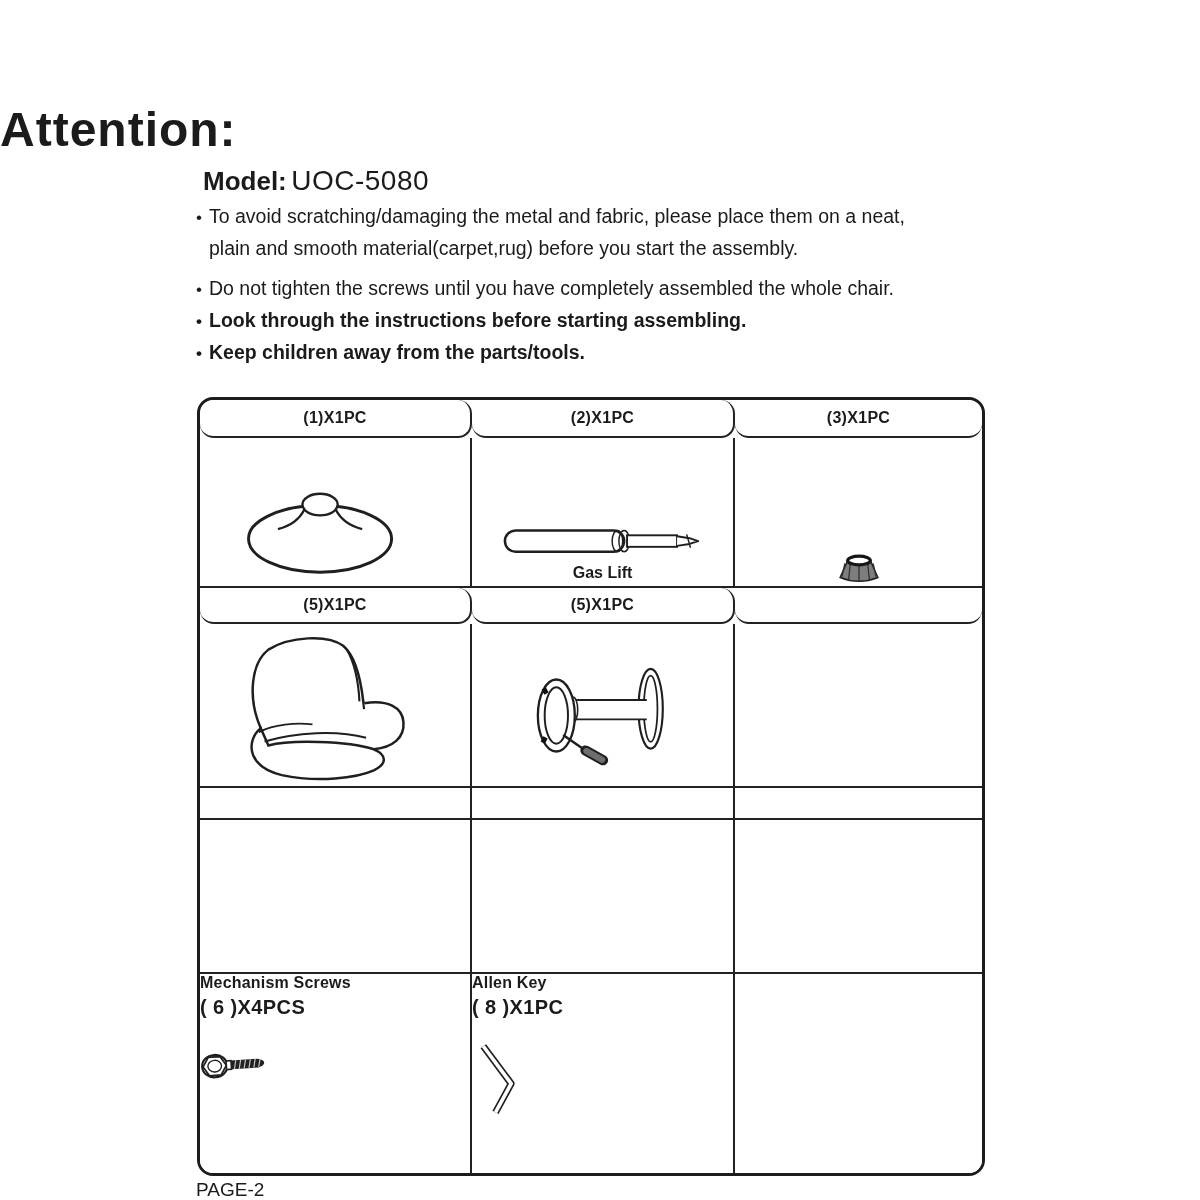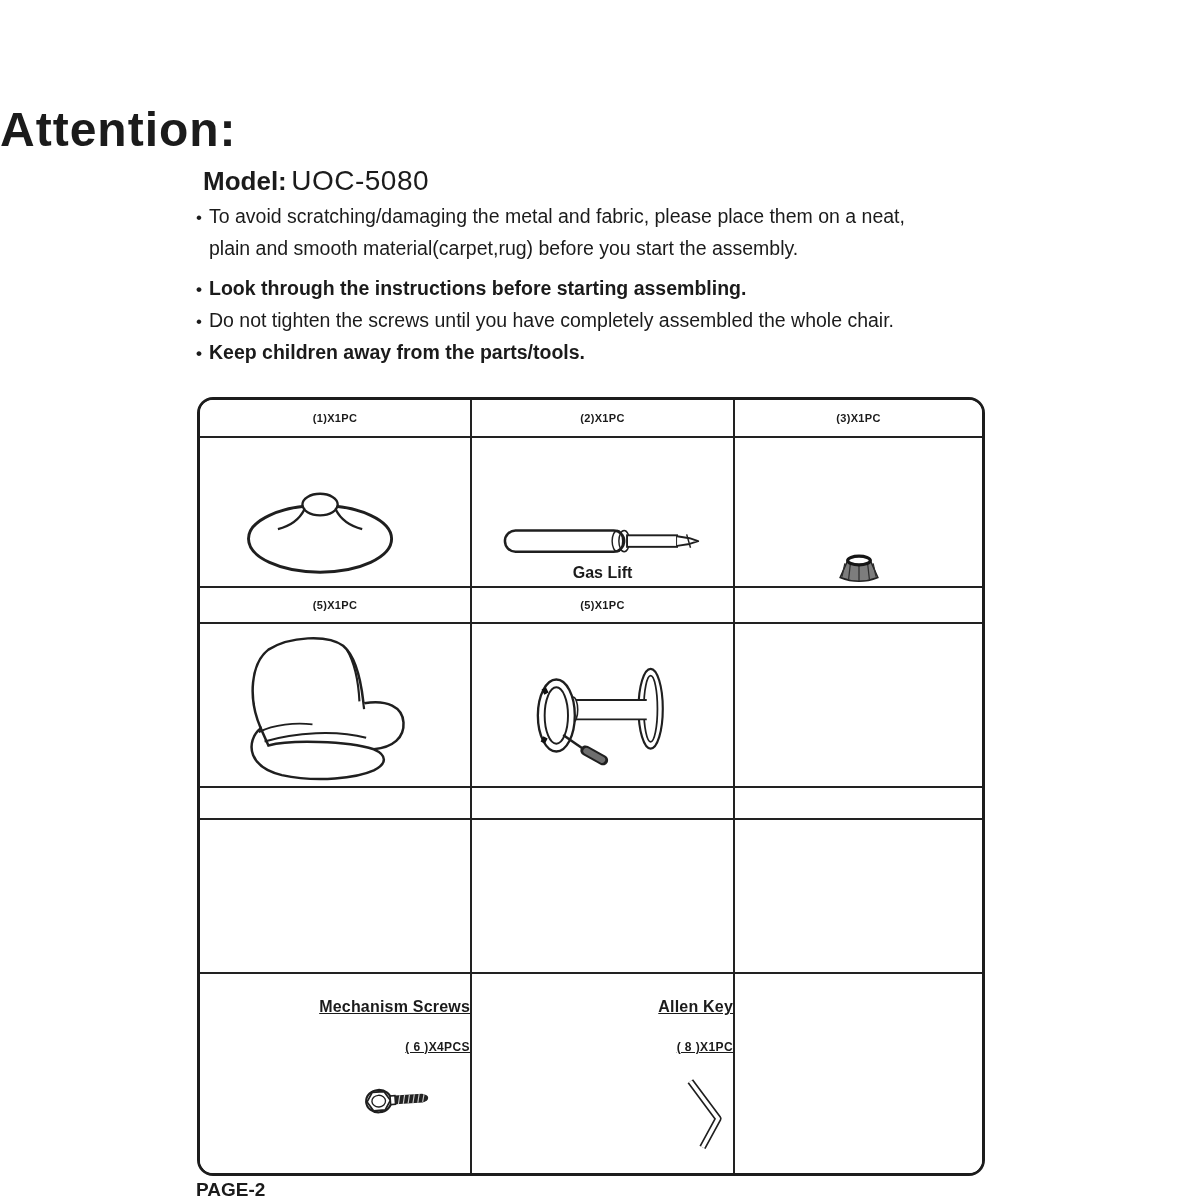--- a/index.html
+++ b/index.html
@@ -22,49 +22,49 @@
   .parts-table{position:absolute;left:197px;top:397px;width:788px;height:779px;
                box-sizing:border-box;border:3px solid #1c1c1c;border-radius:16px;
                overflow:hidden;display:grid;background:#fff;
                grid-template-columns:272px 263px 1fr;
                grid-template-rows:38px 150px 36px 164px 32px 154px 1fr;}
   .cell{box-sizing:border-box;border-right:2px solid #222;border-bottom:2px solid #222;
         position:relative;background:#fff;}
   .lc{border-right:none;}
   .lr{border-bottom:none;}
   .hdr{display:flex;align-items:center;justify-content:center;
-       font-weight:700;font-size:11px;letter-spacing:.3px;}
+       font-weight:700;font-size:16px;letter-spacing:.3px;border-radius:14px;}
   .imgcell{display:flex;align-items:flex-end;justify-content:center;}
   .gas-label{position:absolute;bottom:4px;left:0;width:100%;text-align:center;
              font-weight:700;font-size:16px;}
-  .partcell{display:flex;flex-direction:column;align-items:flex-end;padding-top:24px;text-decoration:underline;}
+  .partcell{display:flex;flex-direction:column;align-items:flex-start;padding-top:0;}
   .pt-title{font-weight:700;font-size:16px;letter-spacing:.2px;}
-  .pt-qty{font-weight:700;font-size:12px;margin-top:24px;letter-spacing:.4px;}
+  .pt-qty{font-weight:700;font-size:20px;margin-top:4px;letter-spacing:.4px;}
   .pt-img{margin-top:28px;}
 
-  .footer{position:absolute;left:196px;top:1179px;font-weight:700;font-size:19px;}
+  .footer{position:absolute;left:196px;top:1179px;font-weight:400;font-size:19px;}
   svg{display:block;}
 </style>
 </head>
 <body>
 
 <div class="sheet">
 
   <div class="title">Attention:</div>
 
   <div class="model-line">
     <span class="model-label">Model:</span>
     <span class="model-value">UOC-5080</span>
   </div>
 
   <div class="bullets">
     <div class="bline"><span class="marker">•</span><span>To avoid scratching/damaging the metal and fabric, please place them on a neat,</span></div>
     <div class="bline cont">plain and smooth material(carpet,rug) before you start the assembly.</div>
+    <div class="bline"><span class="marker">•</span><span>Do not tighten the screws until you have completely assembled the whole chair.</span></div>
     <div class="bline bold"><span class="marker">•</span><span>Look through the instructions before starting assembling.</span></div>
-    <div class="bline"><span class="marker">•</span><span>Do not tighten the screws until you have completely assembled the whole chair.</span></div>
     <div class="bline bold"><span class="marker">•</span><span>Keep children away from the parts/tools.</span></div>
   </div>
 
   <div class="parts-table">
 
     <div class="cell hdr">(1)X1PC</div>
     <div class="cell hdr">(2)X1PC</div>
     <div class="cell hdr lc">(3)X1PC</div>
 
     <div class="cell imgcell">

